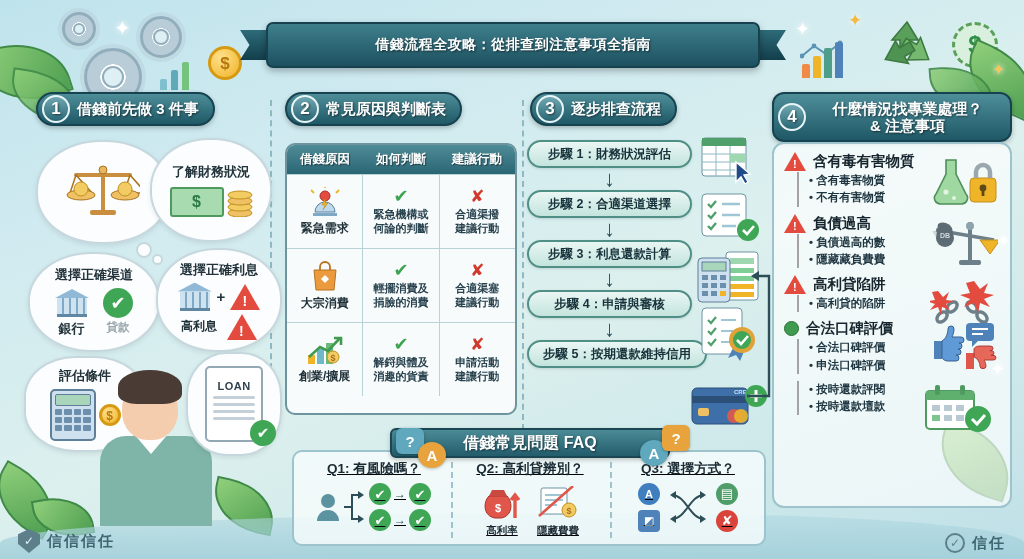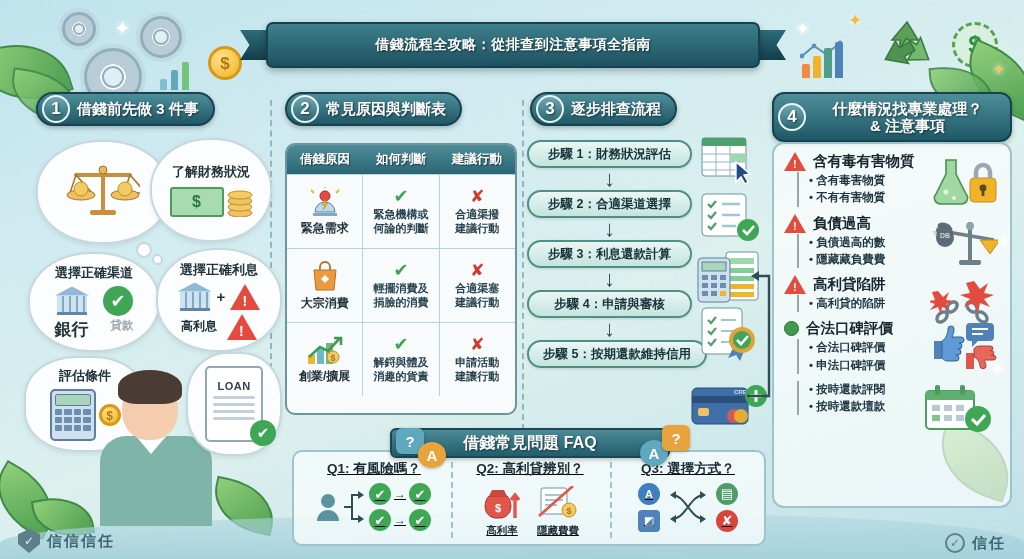--- a/index.html
+++ b/index.html
@@ -341,21 +341,21 @@
   <div class="dotb" style="left:136px;top:242px;width:16px;height:16px;"></div>
   <div class="dotb" style="left:152px;top:254px;width:11px;height:11px;"></div>
 
   <div class="bubble" style="left:28px;top:252px;width:132px;height:100px;">
     <span class="cap">選擇正確渠道</span>
     <div style="display:flex;align-items:center;gap:14px;margin-top:4px;">
       <div class="bank-ico"></div>
       <div class="check-circ">✔</div>
     </div>
     <div style="display:flex;gap:22px;margin-top:2px;">
-      <span style="font-size:17px;font-weight:bold;color:#22333b;">銀行</span>
+      <span style="font-size:13px;font-weight:bold;color:#22333b;">銀行</span>
       <span style="font-size:11.5px;font-weight:bold;color:#9aa7ae;">貸款</span>
     </div>
   </div>
 
   <div class="bubble" style="left:156px;top:248px;width:126px;height:104px;">
     <span class="cap">選擇正確利息</span>
     <div style="display:flex;align-items:center;gap:5px;margin-top:4px;">
       <div class="bank-ico"></div>
       <span style="font-size:15px;font-weight:bold;color:#22333b;">+</span>
       <div class="warn-tri">

